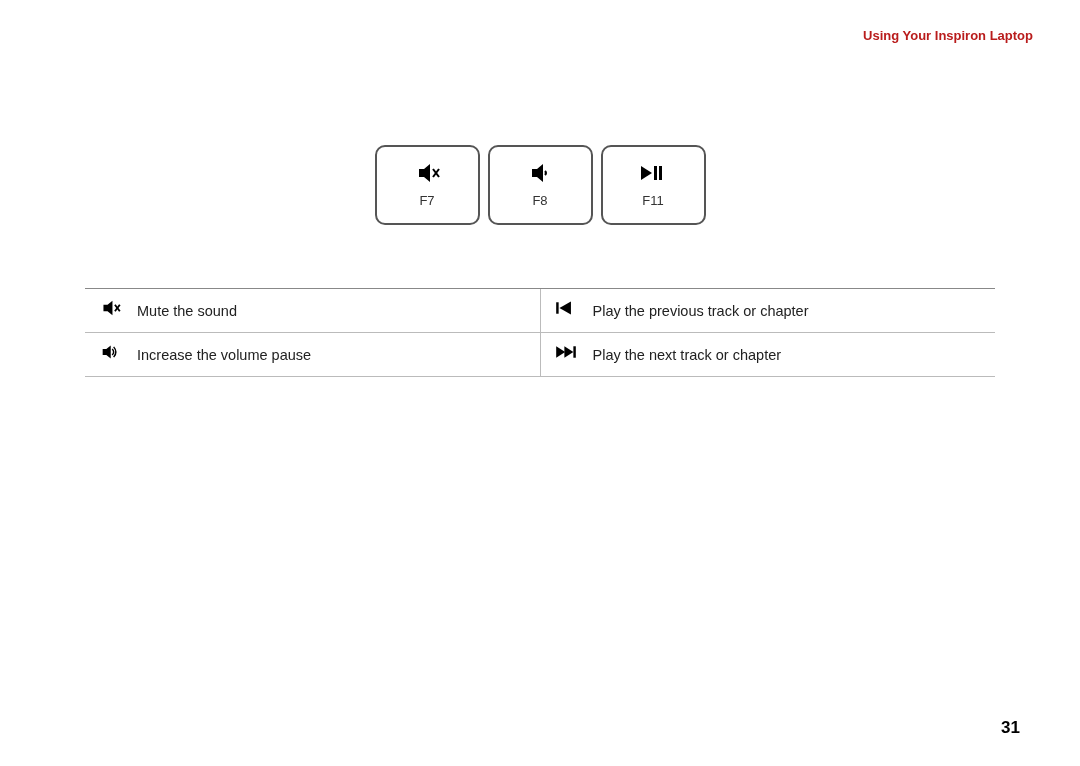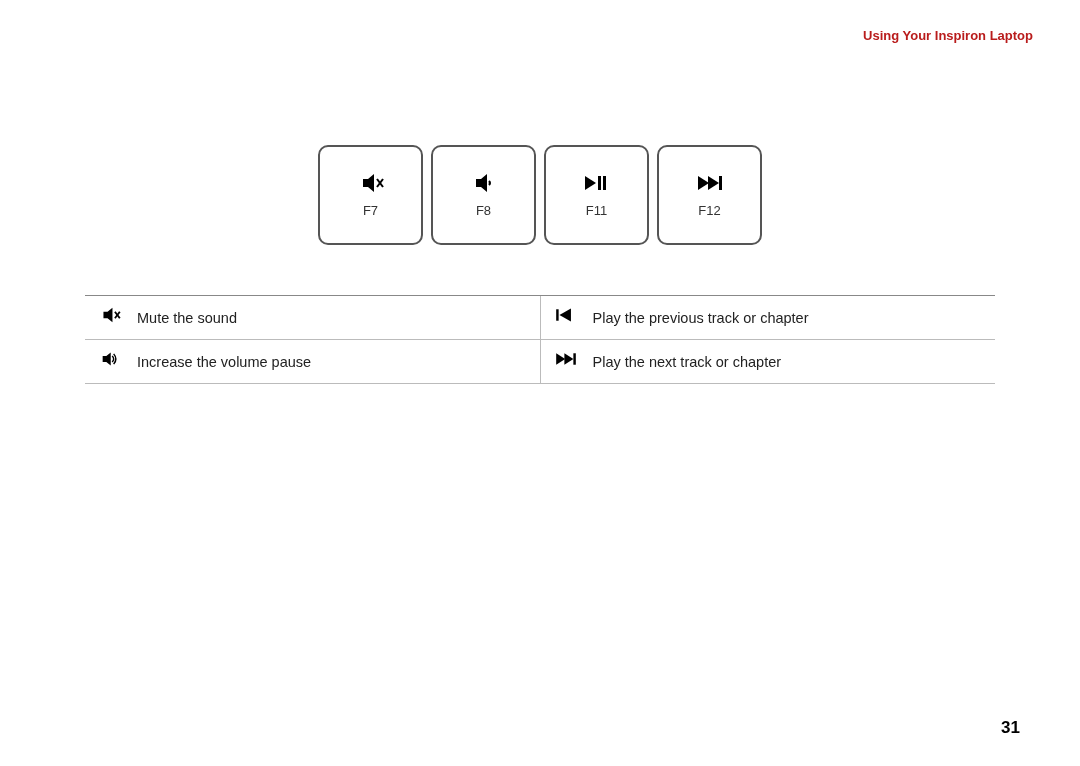--- a/index.html
+++ b/index.html
@@ -27,21 +27,21 @@
       top: 145px;
       left: 130px;
       right: 130px;
       display: flex;
       justify-content: center;
       gap: 8px;
     }
 
     .key {
       width: 105px;
-      height: 100px;
+      height: 80px;
       border: 2px solid #555;
       border-radius: 10px;
       display: flex;
       flex-direction: column;
       align-items: center;
       justify-content: center;
       gap: 6px;
       background: #fff;
     }
 
@@ -51,21 +51,21 @@
     }
 
     .key-label {
       font-size: 13px;
       color: #333;
       font-weight: normal;
     }
 
     .table-section {
       position: absolute;
-      top: 295px;
+      top: 288px;
       left: 85px;
       right: 85px;
     }
 
     .table-divider-top {
       border: none;
       border-top: 1.5px solid #888;
       margin-bottom: 0;
     }
 
@@ -147,30 +147,20 @@
     <span class="key-icon">
       <svg width="28" height="22" viewBox="0 0 28 22" fill="none" xmlns="http://www.w3.org/2000/svg">
         <polygon points="2,4 13,11 2,18" fill="#000"></polygon>
         <rect x="15" y="4" width="3" height="14" fill="#000"></rect>
         <rect x="20" y="4" width="3" height="14" fill="#000"></rect>
       </svg>
     </span>
     <span class="key-label">F11</span>
   </div>
 
-  <div class="key">
-    <span class="key-icon">
-      <svg width="28" height="22" viewBox="0 0 28 22" fill="none" xmlns="http://www.w3.org/2000/svg">
-        <polygon points="2,4 13,11 2,18" fill="#000"></polygon>
-        <polygon points="12,4 23,11 12,18" fill="#000"></polygon>
-        <rect x="23" y="4" width="3" height="14" fill="#000"></rect>
-      </svg>
-    </span>
-    <span class="key-label">F12</span>
-  </div>
 
 </div>
 
 <div class="table-section">
   <hr class="table-divider-top">
 
   <div class="table-row">
     <div class="table-left">
       <span class="cell-icon">
         <svg width="22" height="18" viewBox="0 0 26 22" fill="none" xmlns="http://www.w3.org/2000/svg">

